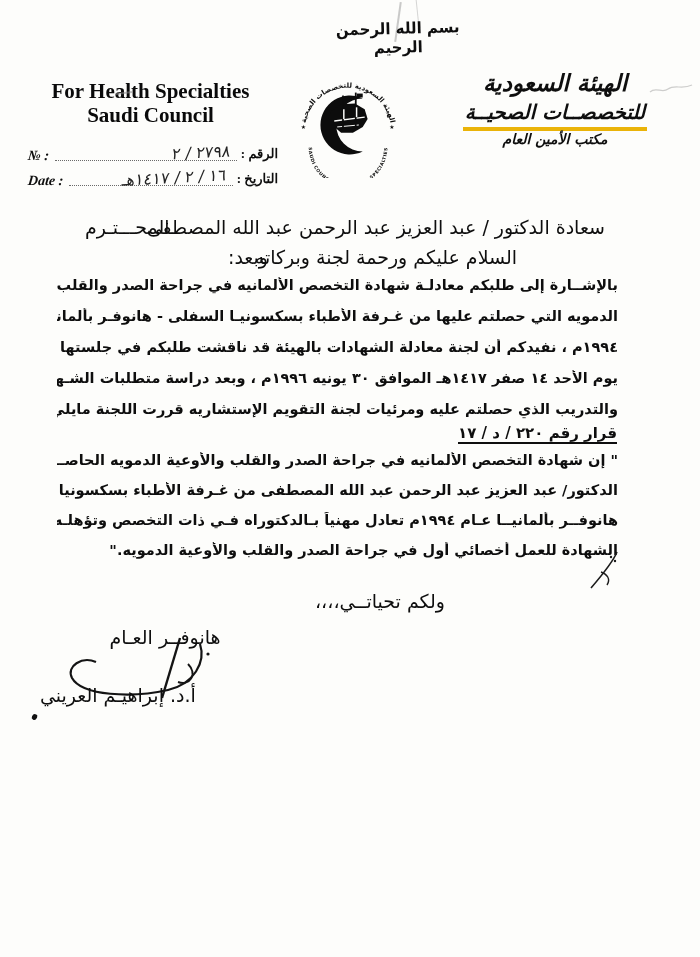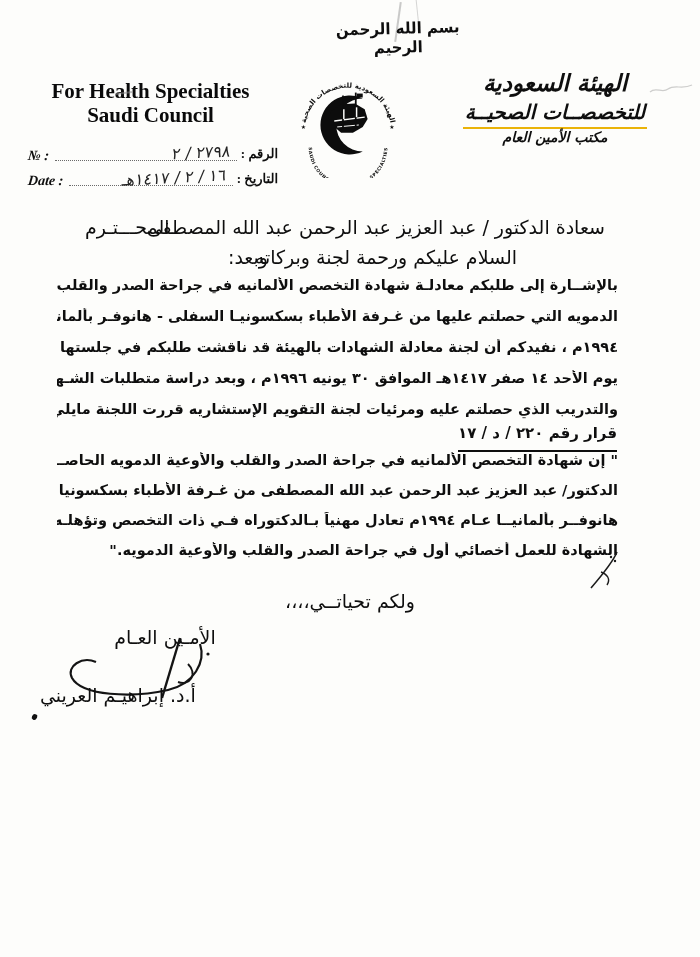--- a/index.html
+++ b/index.html
@@ -39,43 +39,43 @@
     font-size:16px;font-weight:400;color:#242424;direction:rtl;
     transform:rotate(-3deg) skewX(-10deg);letter-spacing:2px;
   }
   .field-row .ar-label{
     direction:rtl;font-weight:bold;font-size:13px;white-space:nowrap;margin-bottom:2px;font-family:Liberation Serif, serif;
   }
   
   .ar-header{right:20px;top:70px;width:250px;text-align:center;direction:rtl;font-style:italic;}
   .ar-header .l1{font-size:23px;font-weight:bold;line-height:1.2;}
   .ar-header .l2{display:inline-block;font-size:20px;font-weight:bold;
-    border-bottom:2px solid #eab308;padding:0 2px 3px;margin-top:2px;}
+    border-bottom:4px solid #eab308;padding:0 2px 3px;margin-top:2px;}
   .ar-header .l3{font-size:14px;font-weight:bold;margin-top:0;}
   .pencil{left:648px;top:80px;opacity:.35;}
   
   .rtl{direction:rtl;unicode-bidi:embed;}
   .bold15{font-size:19px;font-weight:normal;}
   .addressee{right:95px;top:216px;white-space:nowrap;margin-left:12px;}
   .honorific{left:85px;top:216px;white-space:nowrap;}
   .salutation{right:183px;top:246px;white-space:nowrap;}
   .proceed{left:228px;top:246px;white-space:nowrap;}
   .body-block{left:57px;top:277px;width:561px;}
   .quote-block{left:57px;top:452px;width:561px;}
   .jline{
     direction:rtl;font-size:14.5px;font-weight:bold;height:31px;
     text-align:justify;text-align-last:justify;overflow:hidden;white-space:nowrap;
   }
   .quote-block .jline{height:30px;}
   .quote-block .lastline{text-align:center;text-align-last:right;}
   .decision-title{
     right:83px;top:424px;direction:rtl;font-size:15px;font-weight:bold;
-    border-bottom:2px solid #0e0e0e;padding-bottom:8px;white-space:nowrap;
+    border-bottom:2px solid #0e0e0e;padding-bottom:0;white-space:nowrap;
   }
-  .closing{left:285px;top:590px;width:160px;text-align:left;white-space:nowrap;}
+  .closing{left:285px;top:590px;width:160px;text-align:right;white-space:nowrap;}
   .sg-title{left:105px;top:626px;width:120px;text-align:center;white-space:nowrap;}
   .sg-name{left:40px;top:684px;white-space:nowrap;}
   .ink-dot{left:32px;top:714px;width:5px;height:6px;background:#111;border-radius:60% 40% 55% 45%;transform:rotate(25deg);}
   svg{display:block;}
   .seal{left:294px;top:70px;}
   .seal text{font-weight:bold;fill:#0c0c0c;}
 </style>
 </head>
 <body>
 
@@ -171,21 +171,21 @@
 
   <svg class="abs" style="left:585px;top:548px;" width="38" height="45" viewBox="0 0 38 45">
     <path d="M32,4 C28,14 18,26 6,40" stroke="#1c1c1c" stroke-width="1.6" fill="none"></path>
     <path d="M16,24 C22,26 26,31 22,37" stroke="#1c1c1c" stroke-width="1.4" fill="none"></path>
     <circle cx="26" cy="9" r="1.2" fill="#1c1c1c"></circle>
     <circle cx="30" cy="13" r="1.2" fill="#1c1c1c"></circle>
   </svg>
 
   <div class="abs rtl bold15 closing">ولكم تحياتــي،،،،</div>
 
-  <div class="abs rtl bold15 sg-title">الأمـين العـام</div>
+  <div class="abs rtl bold15 sg-title">هانوفــر العـام</div>
 
   <svg class="abs" style="left:48px;top:636px;" width="185" height="68" viewBox="0 0 185 68">
     <path d="M152,8 C158,26 146,48 120,54 C84,62 34,60 24,42 C18,30 34,20 48,26" stroke="#141414" stroke-width="2.2" fill="none"></path>
     <path d="M132,2 L114,62" stroke="#141414" stroke-width="2.4" fill="none"></path>
     <path d="M140,28 C150,38 142,50 130,46" stroke="#141414" stroke-width="2" fill="none"></path>
     <circle cx="160" cy="18" r="1.6" fill="#141414"></circle>
   </svg>
 
   <div class="abs rtl bold15 sg-name">أ.د. إبراهيـم العريني</div>
 

